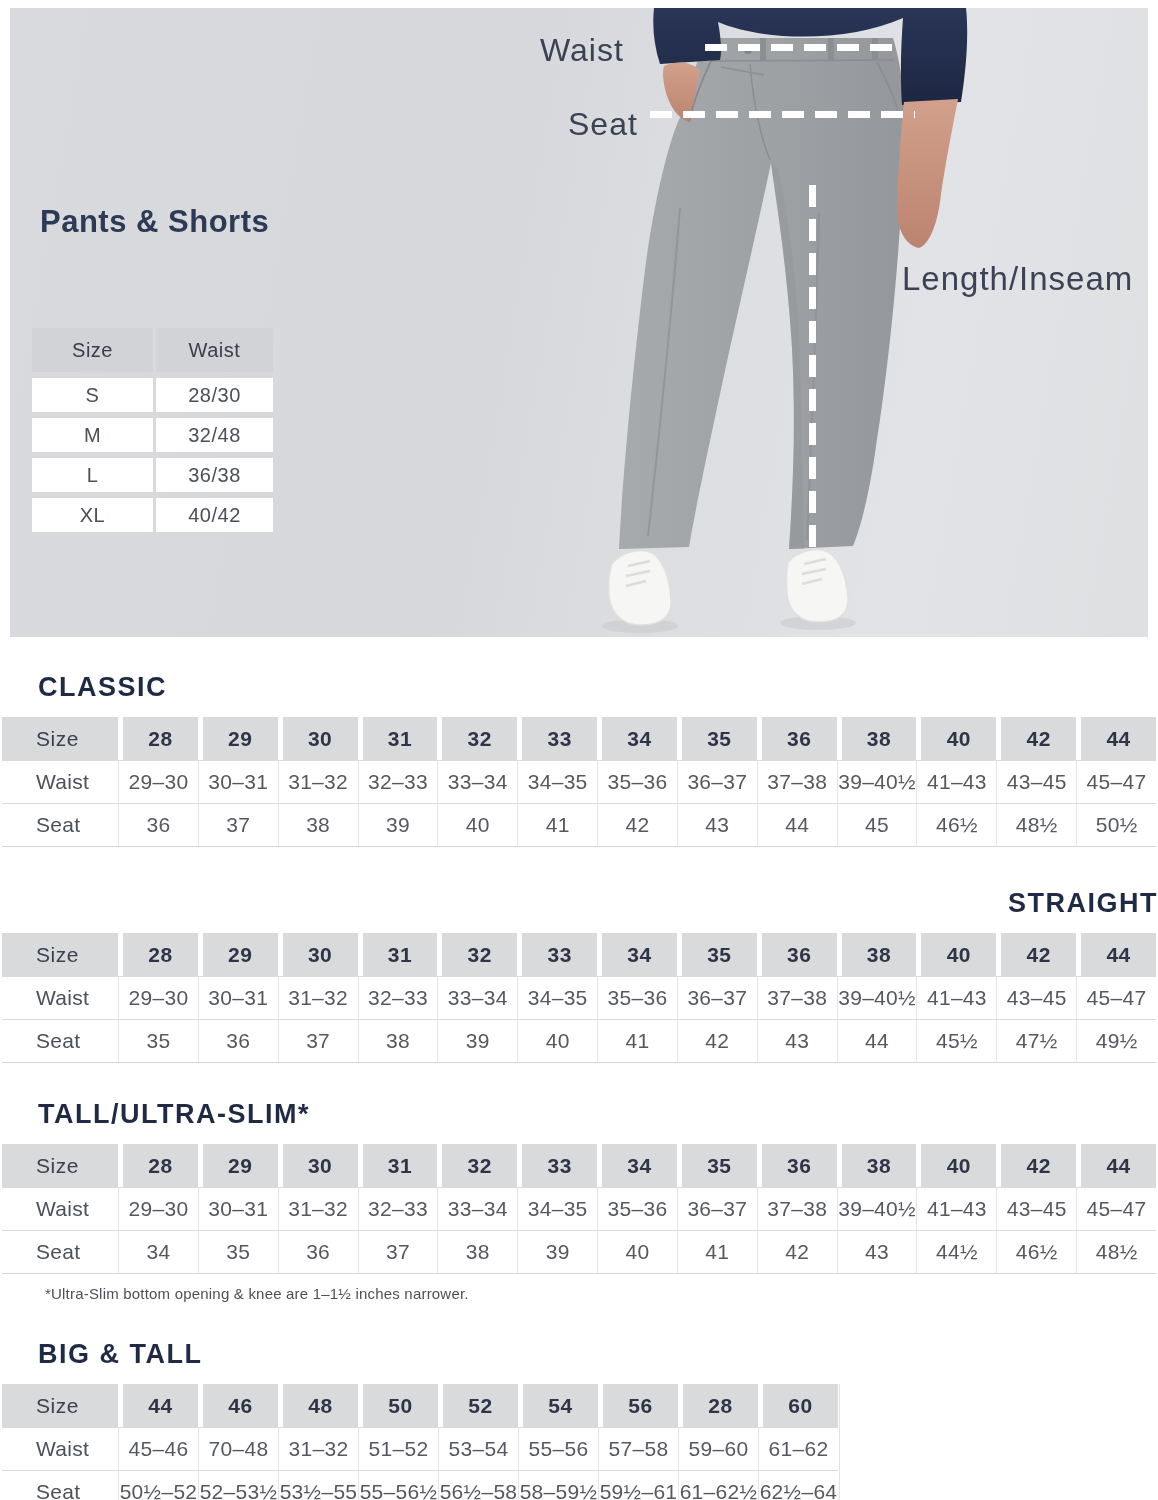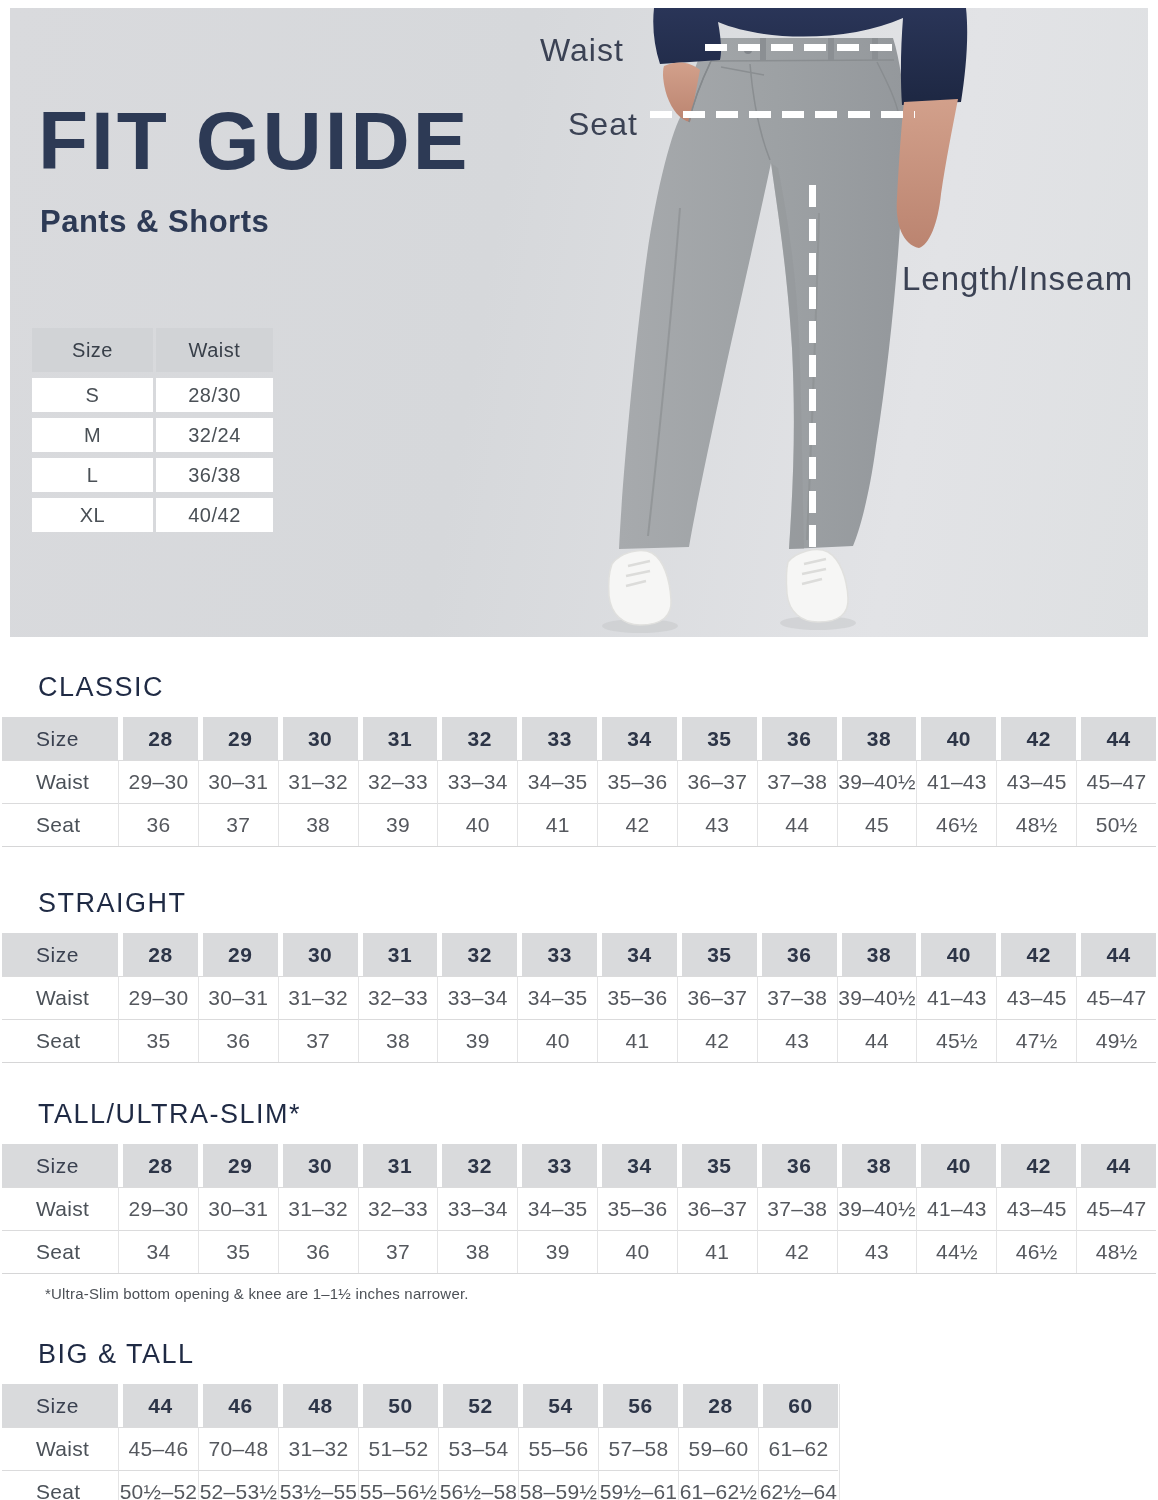--- a/index.html
+++ b/index.html
@@ -29,23 +29,23 @@
 
   
   .dash-h { position:absolute; height:7px; z-index:2;
             background:repeating-linear-gradient(90deg,#ffffff 0 22px,rgba(255,255,255,0) 22px 33px); }
   .dash-v { position:absolute; width:7px; z-index:2;
             background:repeating-linear-gradient(180deg,#ffffff 0 22px,rgba(255,255,255,0) 22px 34px); }
   .m-label { position:absolute; z-index:3; font-size:32px; font-weight:400; color:#3b4254;
              letter-spacing:1px; }
 
   
-  .section-title { margin:35px 0 14px 38px; font-size:27px; font-weight:400;
+  .section-title { margin:35px 0 14px 38px; font-size:27px; font-weight:700;
                    letter-spacing:1.5px; color:#1f2a44; }
-  .st-straight { margin-top:41px; }
+  .st-straight { margin-top:41px;text-align:right; }
   .st-slim { margin-top:36px; }
   .st-big { margin-top:37px; }
 
   .fit-table { display:grid; width:1154px; margin:0 2px; background:#fff;
                border-bottom:1px solid #d6d6d7; }
   .fit-table.narrow { width:838px; border-right:1px solid #e3e3e4; }
   .hc { height:43px; background:#d9dadc; display:flex; align-items:center; justify-content:center;
         font-size:21px; font-weight:700; color:#2d3547; border-left:5px solid #ffffff; letter-spacing:0.5px; }
   .hc.first { border-left:none; justify-content:flex-start; padding-left:34px;
               font-weight:500; color:#3a4150; }
@@ -57,30 +57,29 @@
   .footnote { margin:11px 0 0 45px; font-size:15px; color:#4c5056; letter-spacing:0.2px; }
 </style>
 </head>
 <body>
 
 <div class="page">
 
   <div class="hero-wrap">
     <div class="hero">
 
-      <div class="hero-title">FIT GUIDE</div>
       <div class="hero-subtitle">Pants &amp; Shorts</div>
 
       <div class="size-table" id="size-table">
           <div class="st-h">Size</div>
           <div class="st-h">Waist</div>
           <div class="st-c">S</div>
           <div class="st-c">28/30</div>
           <div class="st-c">M</div>
-          <div class="st-c">32/24</div>
+          <div class="st-c">32/48</div>
           <div class="st-c">L</div>
           <div class="st-c">36/38</div>
           <div class="st-c">XL</div>
           <div class="st-c">40/42</div>
         </div>
 
       <svg class="person" viewBox="0 0 560 629" aria-hidden="true">
         <defs>
           <linearGradient id="gnavy" x1="0" y1="0" x2="0" y2="1">
             <stop offset="0" stop-color="#2a3558"></stop>

